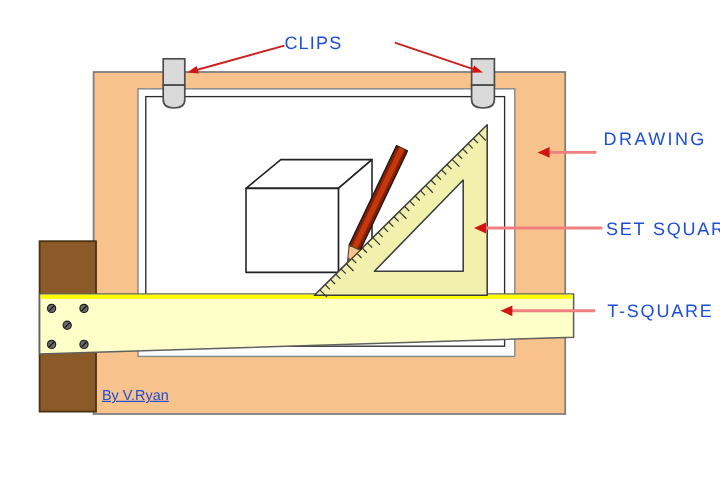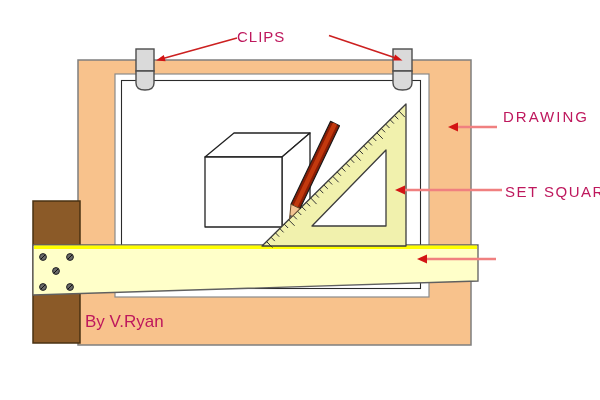--- a/index.html
+++ b/index.html
@@ -1,25 +1,25 @@
 <!DOCTYPE html>
 <html><head>
 <meta charset="utf-8">
 <style>
   html,body{margin:0;padding:0;background:#fff;}
   #stage{position:relative;width:600px;height:400px;background:#ffffff;overflow:hidden;
          font-family:"Liberation Sans", sans-serif;color:#1a1a1a;}
   #art{position:absolute;left:0;top:0;}
-  .lbl{position:absolute;font-size:15px;letter-spacing:1.5px;color:#be185d;white-space:nowrap;}
+  .lbl{position:absolute;font-size:15px;letter-spacing:1.5px;color:#1d4ed8;white-space:nowrap;}
   .lbl-clips{left:237px;top:28px;letter-spacing:1px;}
   .lbl-board{left:503px;top:107px;line-height:19px;}
   .lbl-board span{display:block;letter-spacing:2px;}
   .lbl-setsq{left:505px;top:183px;}
   .lbl-tsq{left:506px;top:251px;}
-  .lbl-credit{left:85px;top:312px;font-size:17px;letter-spacing:0;}
+  .lbl-credit{left:85px;top:322px;font-size:12px;letter-spacing:0;text-decoration:underline;}
 </style>
 </head>
 <body>
 
 <div id="stage">
 
   <svg id="art" width="600" height="400" viewBox="0 0 600 400">
 
     <rect x="78" y="60" width="393" height="285" stroke="#7f7f7f" stroke-width="1.5" fill="#F8C28C"></rect>
 
@@ -120,14 +120,15 @@
       <line x1="496" y1="259" x2="426" y2="259" stroke-width="2.4" stroke="#F08080"></line>
       <polygon points="417,259 427,254.5 427,263.5" fill="#D31414"></polygon>
     </g>
   </svg>
 
   <div class="lbl lbl-clips">CLIPS</div>
   <div class="lbl lbl-board">
     <span>DRAWING</span>
   </div>
   <div class="lbl lbl-setsq">SET SQUARE</div>
+  <div class="lbl lbl-tsq">T-SQUARE</div>
   <div class="lbl lbl-credit">By V.Ryan</div>
 </div>
 
 </body></html>

